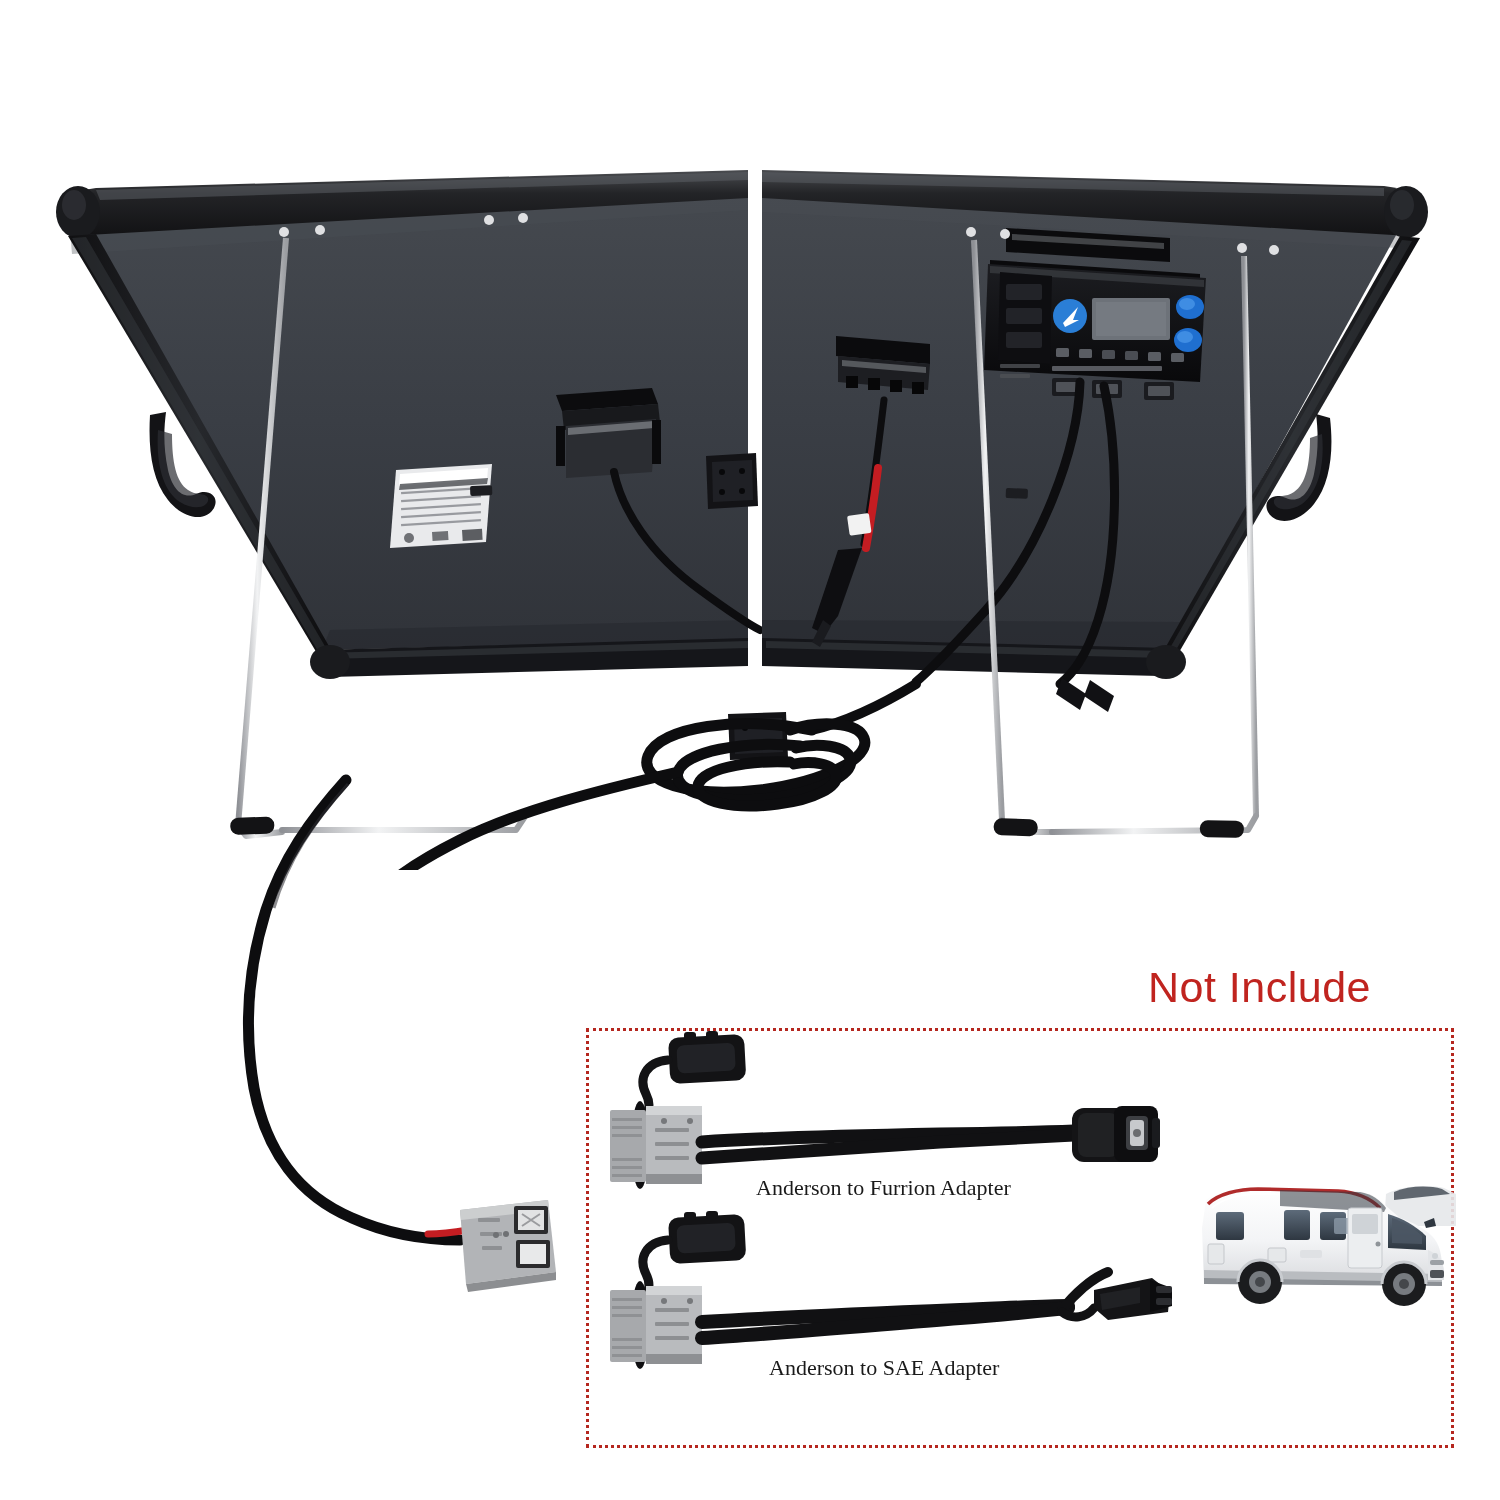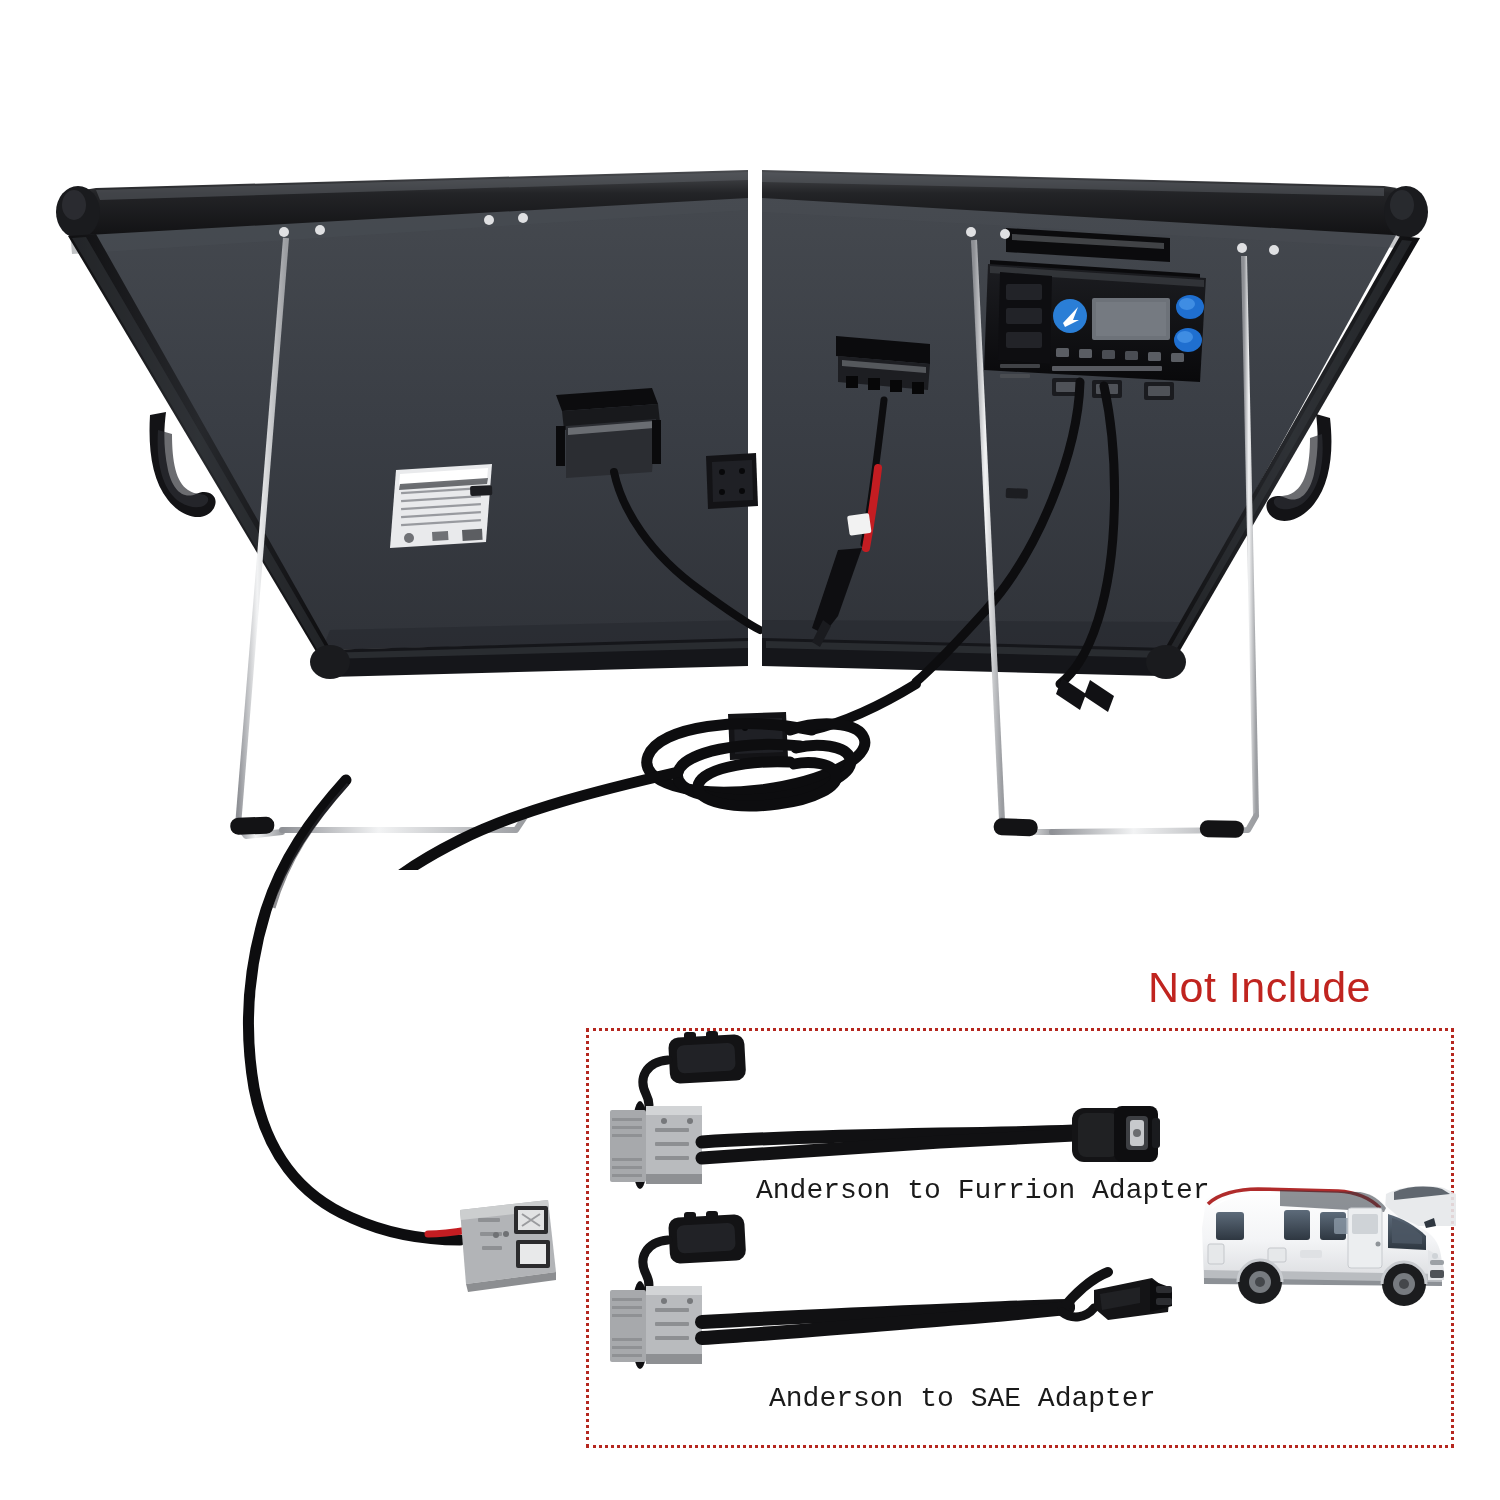--- a/index.html
+++ b/index.html
@@ -26,25 +26,25 @@
   }
   #not-include-title{
     position:absolute;left:1148px;top:963px;
     font-size:43px;font-weight:normal;letter-spacing:0.5px;
     color:#c0241f;
     font-family:"Liberation Sans","DejaVu Sans",sans-serif;
     white-space:nowrap;
   }
   .adapter-label{
     position:absolute;
-    font-size:28px;color:#1a1a1a;white-space:nowrap;
-    font-family:Liberation Mono, monospace;
+    font-size:22px;color:#1a1a1a;white-space:nowrap;
+    font-family:Liberation Serif, serif;
   }
   #label-furrion{left:756px;top:1175px;}
-  #label-sae{left:769px;top:1355px;margin-top:28px;}
+  #label-sae{left:769px;top:1355px;}
 
   .adapter-svg{position:absolute;left:0;top:0;}
   #rv-wrap{position:absolute;left:1188px;top:1178px;width:272px;height:165px;}
 </style>
 </head>
 <body>
 
 <div id="stage">
 
   <div id="panel-assembly">

